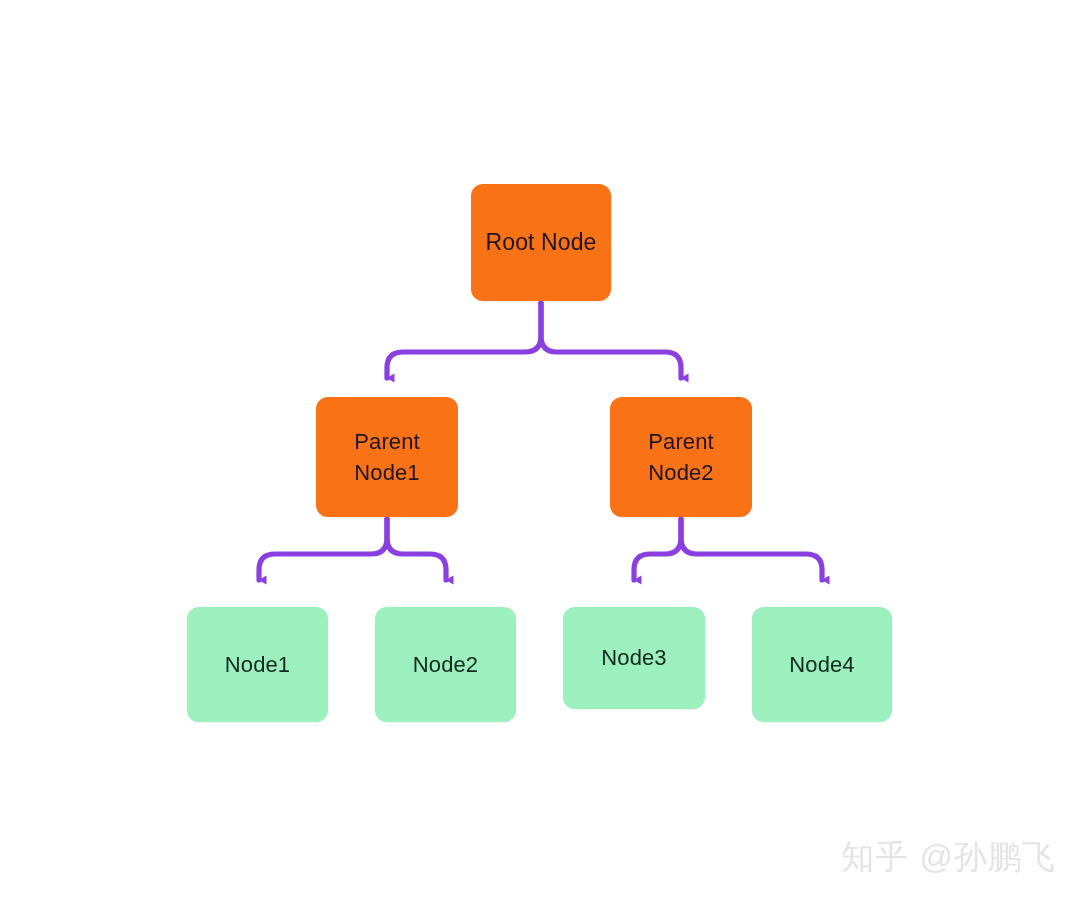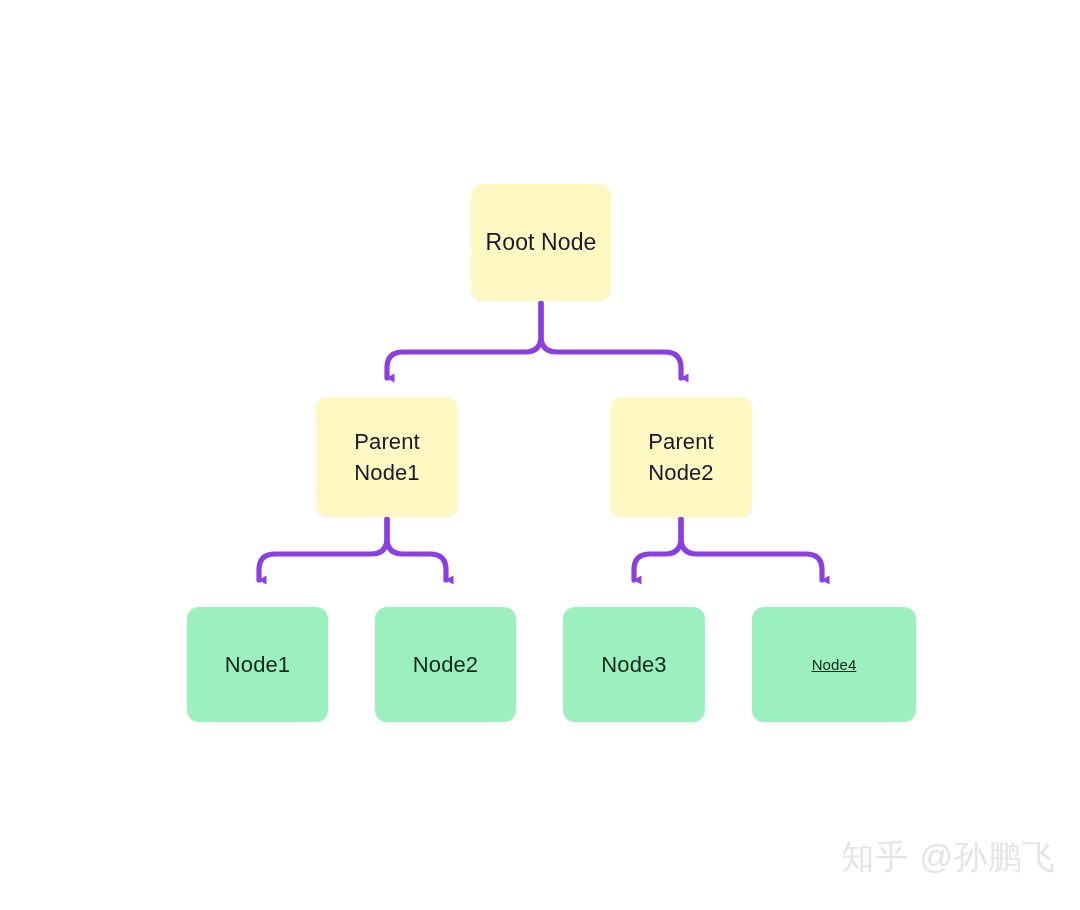--- a/index.html
+++ b/index.html
@@ -39,21 +39,21 @@
     display: flex;
     align-items: center;
     justify-content: center;
     text-align: center;
     line-height: 1.42;
     letter-spacing: 0.1px;
   }
 
   .node-root,
   .node-parent {
-    background: #fef9c3;
+    background: #f97316;
     color: #1f1528;
     box-shadow: 0 1px 2px rgba(120, 80, 160, 0.10);
   }
 
   .node-leaf {
     background: #9bf0be;
     color: #14281e;
     box-shadow: 0 1px 2px rgba(60, 140, 100, 0.10);
   }
 
@@ -94,31 +94,30 @@
     top: 607px;
     width: 141px;
     height: 115px;
     font-size: 22px;
   }
 
   .node-leaf-3 {
     left: 563px;
     top: 607px;
     width: 142px;
-    height: 115px;
+    height: 102px;
     font-size: 22px;
   }
 
   .node-leaf-4 {
     left: 752px;
     top: 607px;
-    width: 164px;
+    width: 140px;
     height: 115px;
-    font-size: 15px;
-    text-decoration: underline;
+    font-size: 22px;
   }
 
   .node-label {
     display: block;
     white-space: pre-line;
   }
 
   .watermark {
     position: absolute;
     right: 24px;

